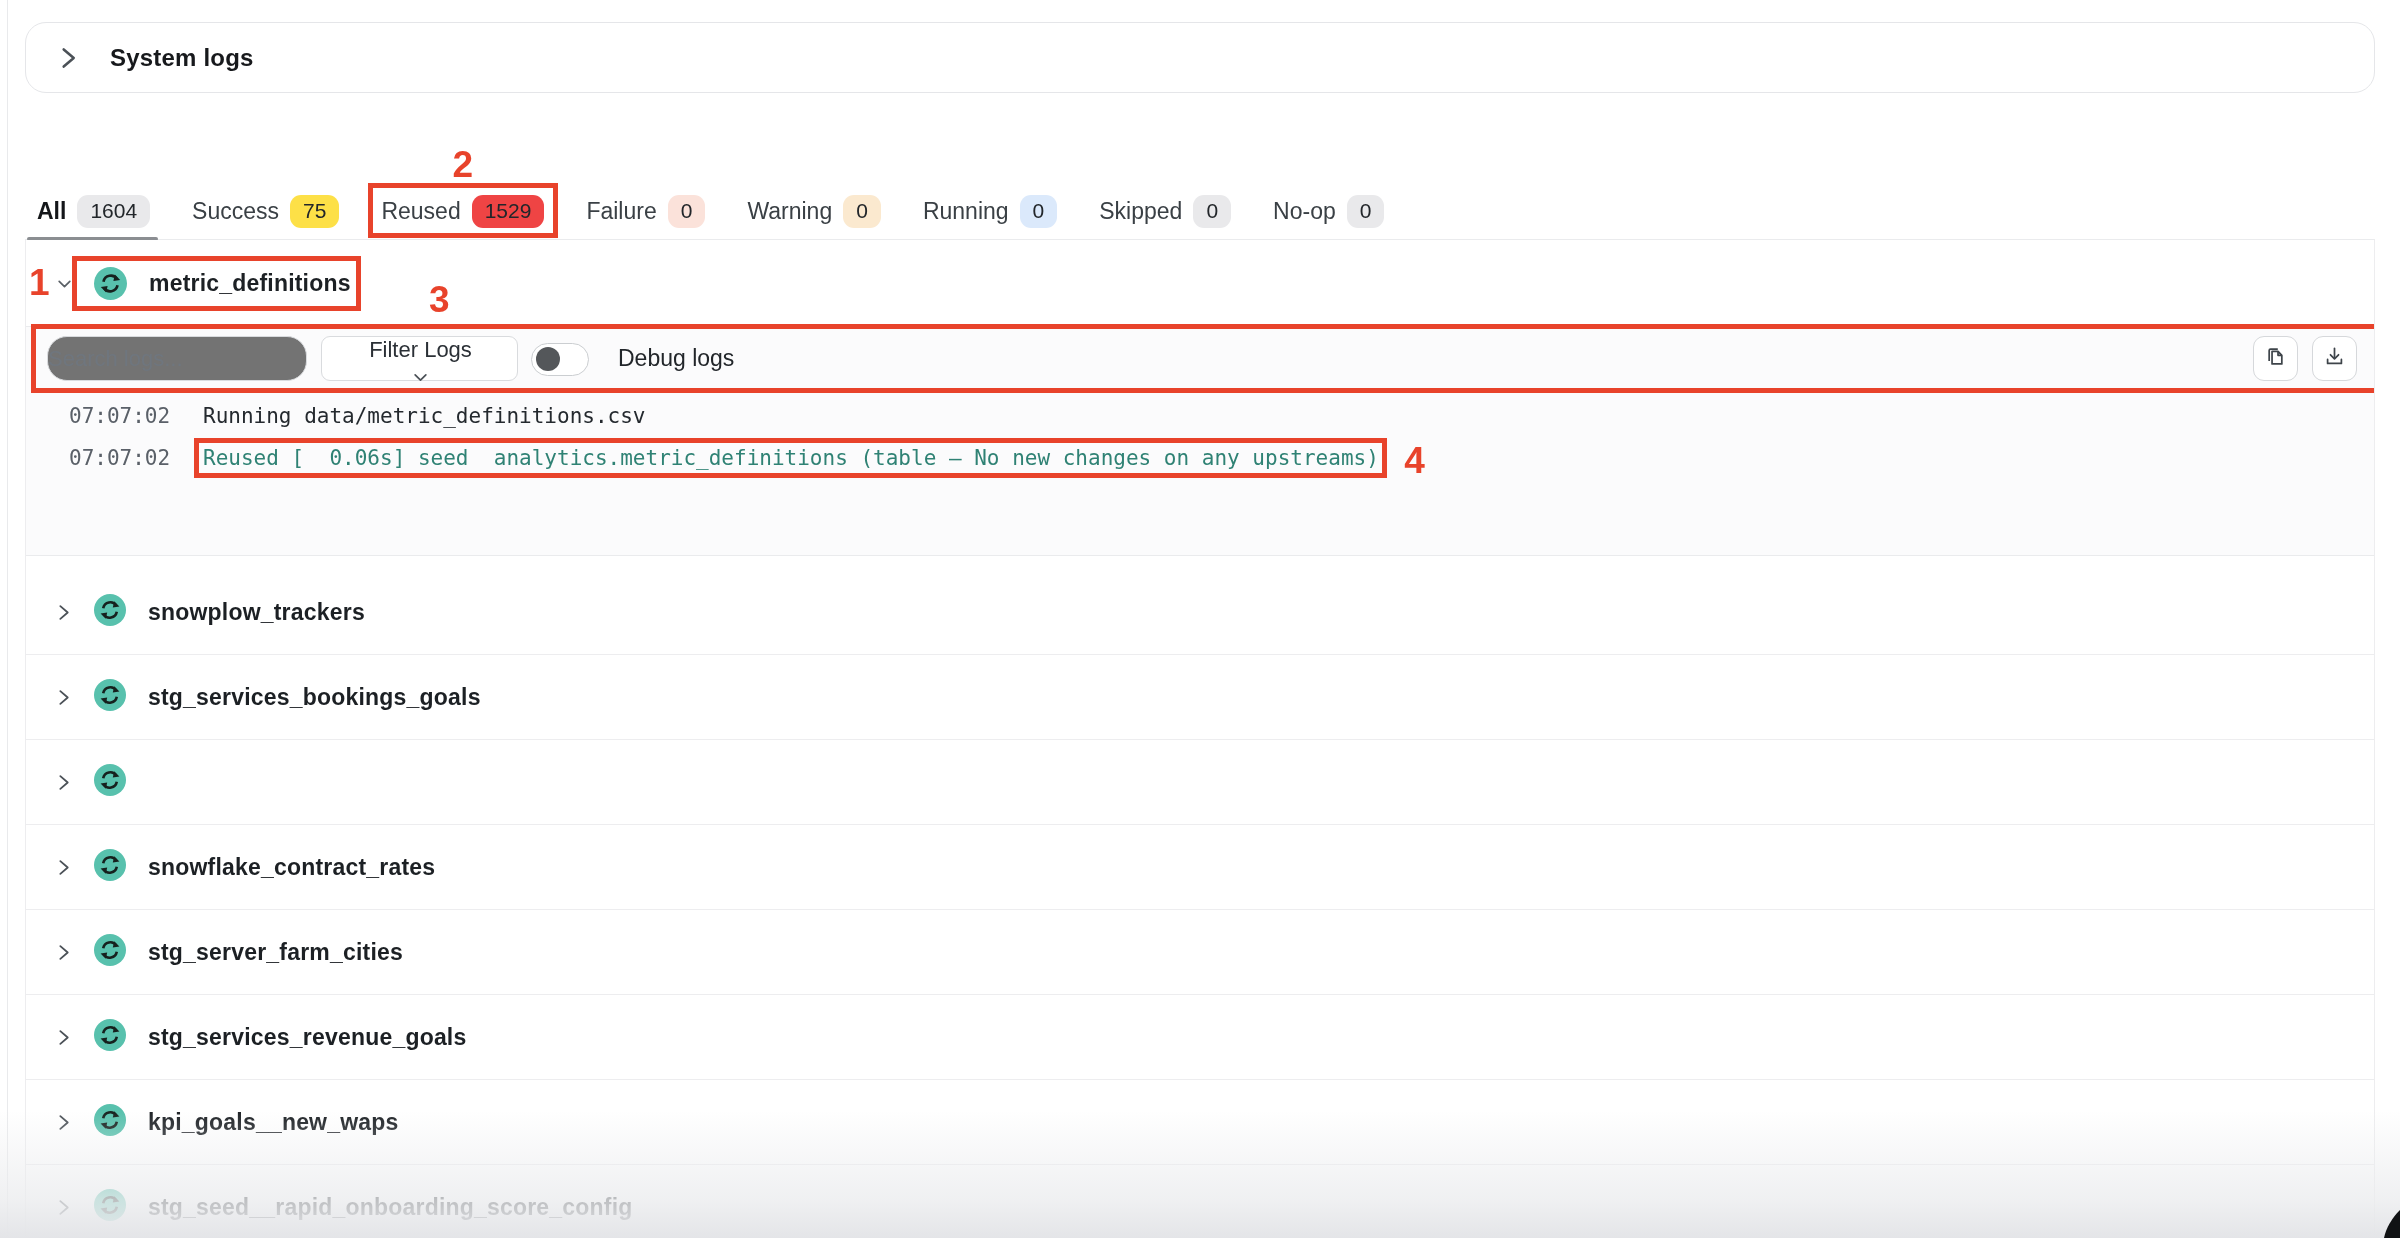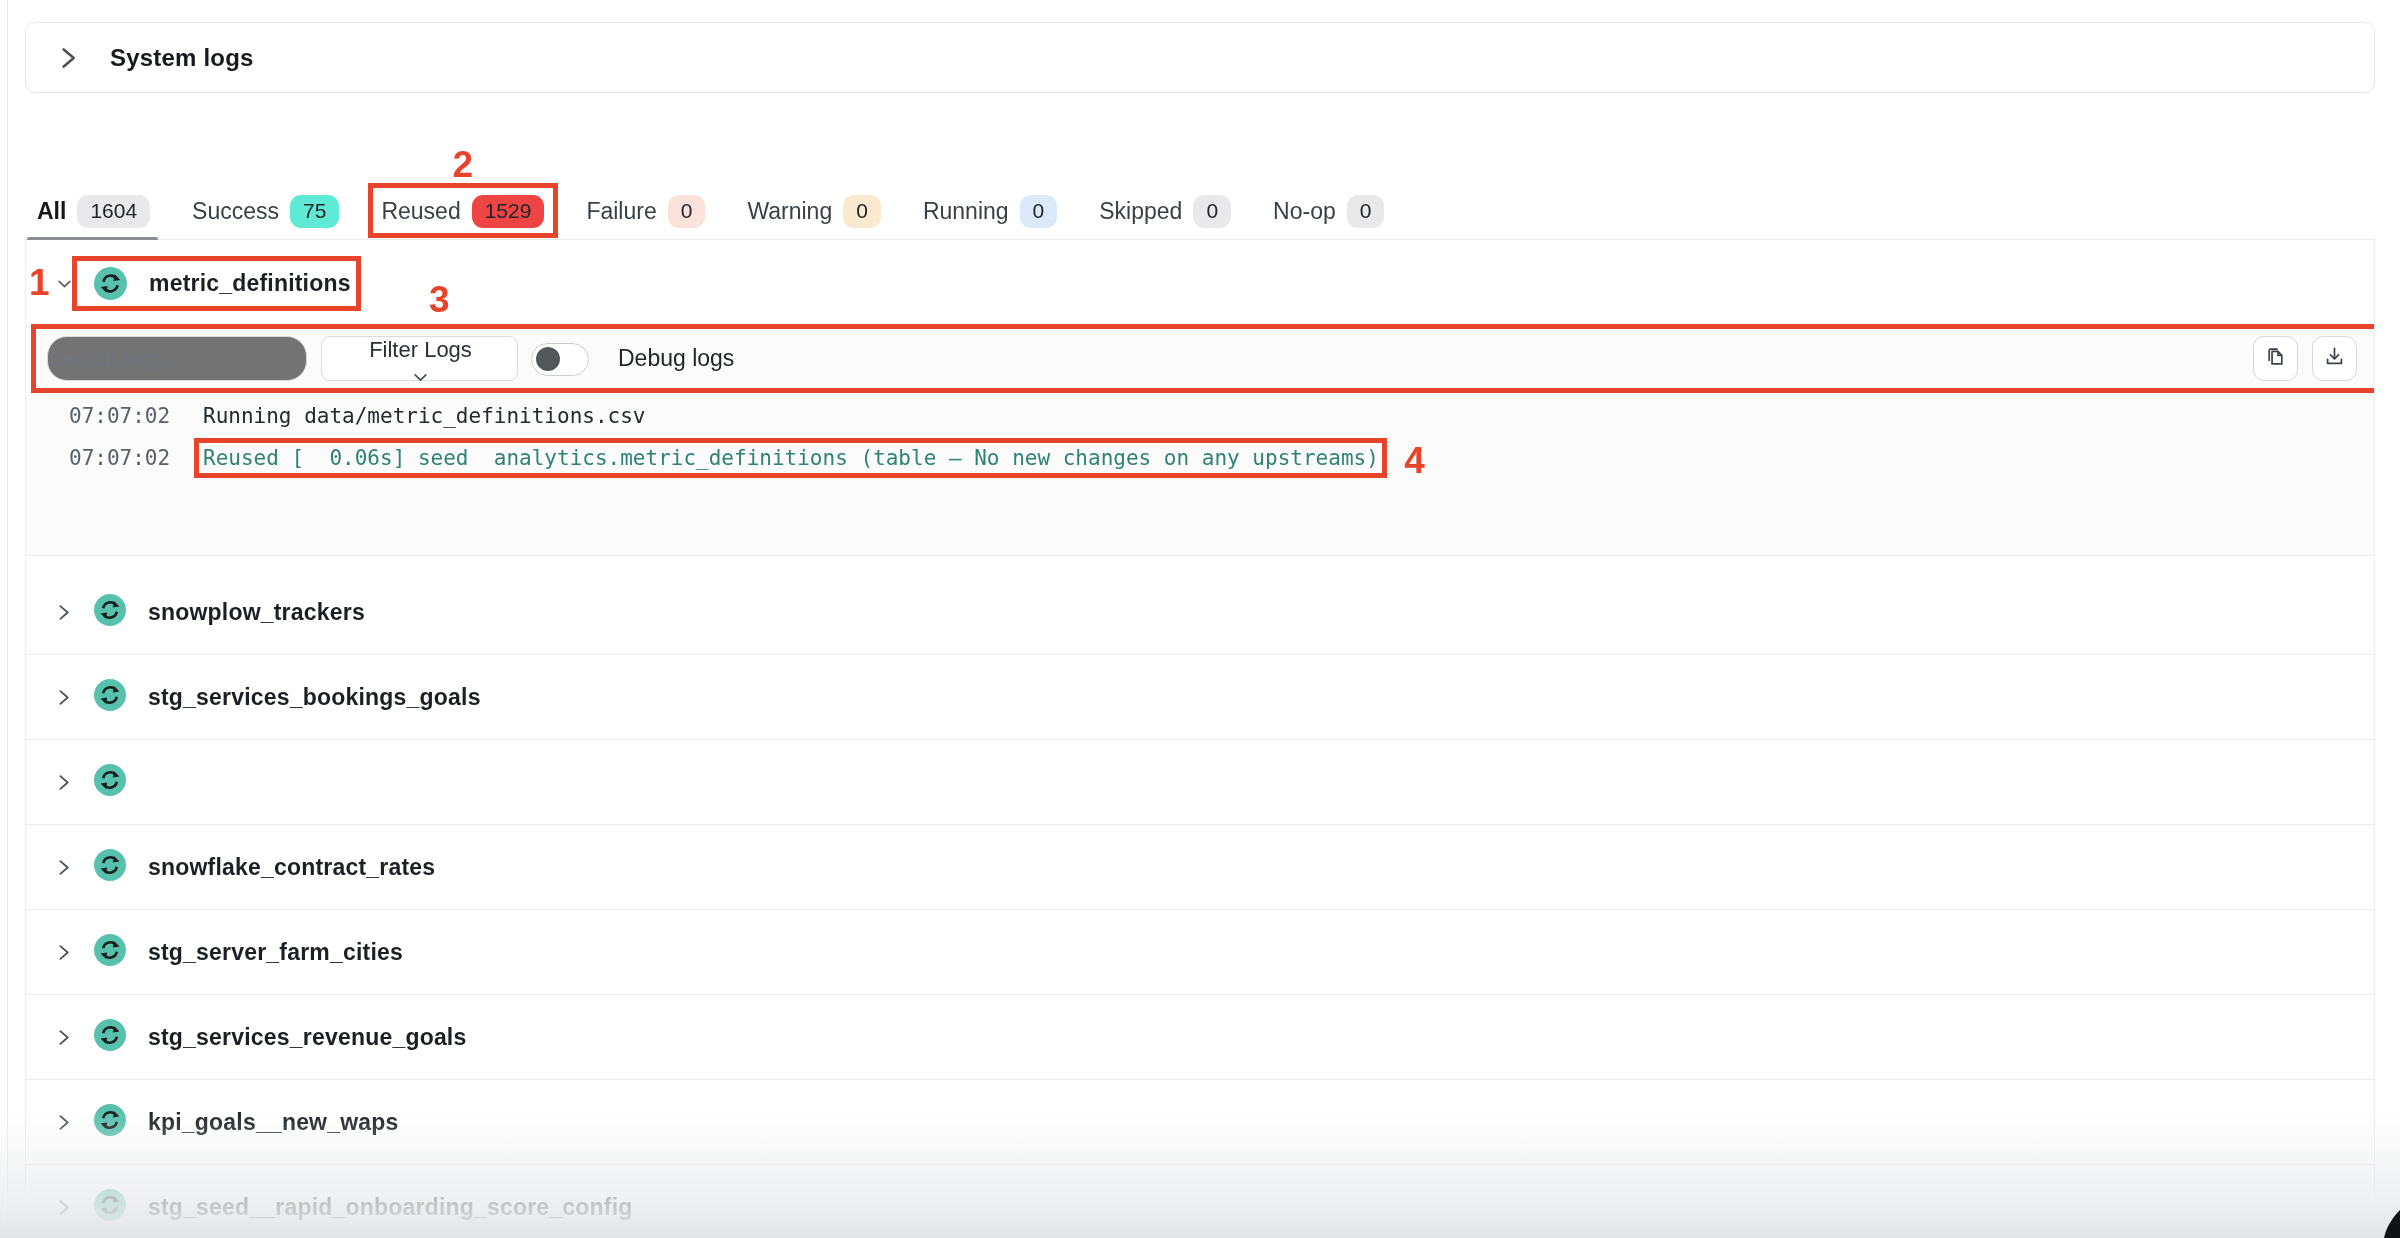--- a/index.html
+++ b/index.html
@@ -6,21 +6,21 @@
   html,body { width:2400px; height:1238px; overflow:hidden; background:#ffffff;
               font-family:"Liberation Sans", sans-serif; color:#1d2125; }
   .abs { position:absolute; }
   #stage { position:relative; width:2400px; height:1238px; background:#fff; }
 
   
   .edge-line { left:7px; top:0; bottom:0; width:1px; background:#E9EAEC; }
 
   
   .header-card { left:25px; top:22px; width:2350px; height:71px;
-                 border:1px solid #E5E6E9; border-radius:10px; background:#fff;
+                 border:1px solid #E5E6E9; border-radius:21px; background:#fff;
                  display:flex; align-items:center; padding-left:32px; gap:32px; }
   .header-card .title { font-size:24px; font-weight:700; color:#17191c; letter-spacing:.2px; }
 
   .chev { display:inline-block; }
   .chev svg { display:block; }
 
   
   .search-wrap { left:25px; top:116px; width:790px; height:49px;
                  border:1px solid #D9DBDE; border-radius:10px; background:#fff;
                  display:flex; align-items:center; padding:0 16px 0 20px; gap:15px; }
@@ -111,21 +111,21 @@
   </div>
 
 
   <div class="abs tabs">
     <div class="tab active">
       <span>All</span>
       <span class="badge" style="background: rgb(233, 233, 235);">1604</span>
     </div>
     <div class="tab">
       <span>Success</span>
-      <span class="badge" style="background: #5eead4; text-align: right;">75</span>
+      <span class="badge" style="background: #fde047; text-align: right;">75</span>
     </div>
     <div class="tab">
       <span>Reused</span>
       <span class="badge" style="background: #ef4444;">1529</span>
       <span class="anno-box" style="left:-13px; right:-14px; top:-1px; bottom:1px;"></span>
       <span class="anno-num" style="left:50%; transform:translateX(-50%); top:-40px;">2</span>
     </div>
     <div class="tab">
       <span>Failure</span>
       <span class="badge" style="background: rgb(251, 226, 218);">0</span>

